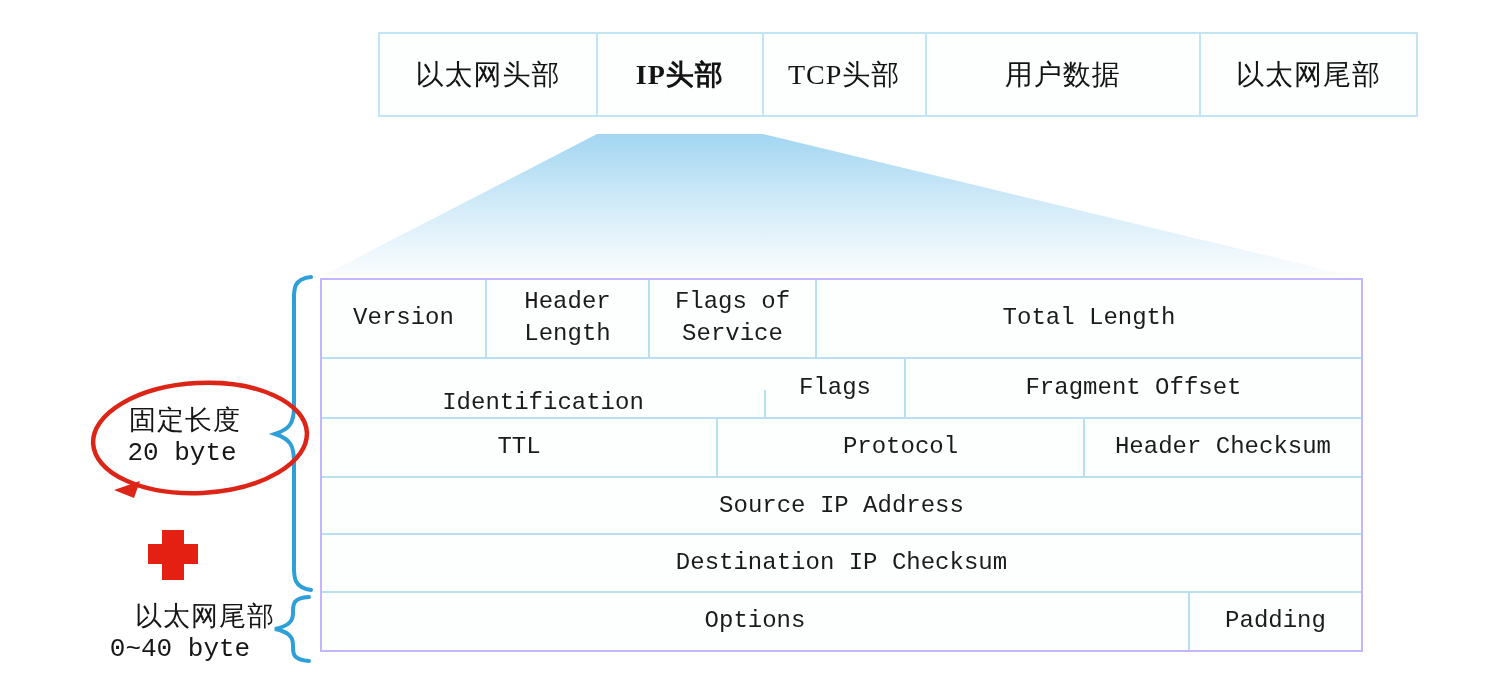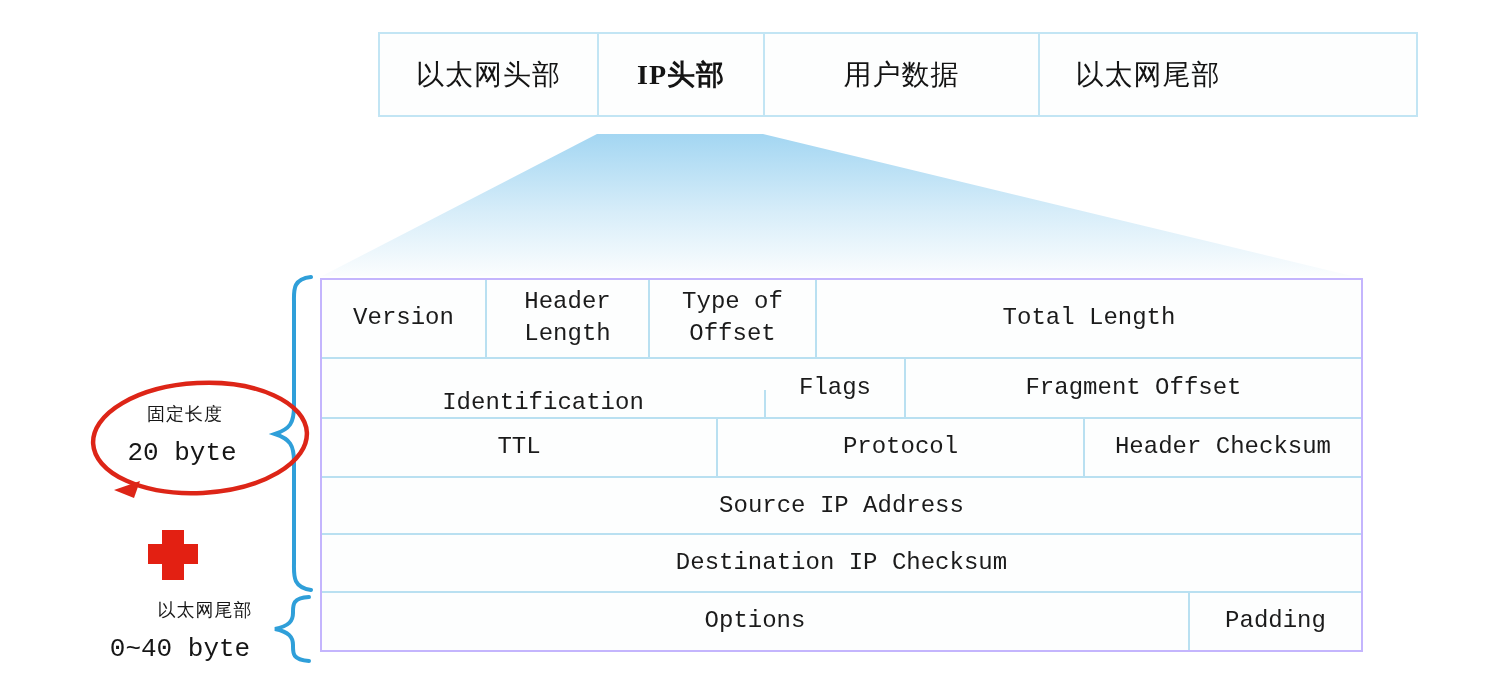--- a/index.html
+++ b/index.html
@@ -45,21 +45,21 @@
   .t-cell:last-child { border-right:none; flex:1; }
   #row-1 { height:80px; } #row-2,#row-3 { height:60px; }
   #row-4,#row-5,#row-6 { height:58px; }
   .w-version { width:165px; } .w-hlen { width:163px; } .w-tos { width:167px; }
   .w-ident { width:444px;margin-top:31px; } .w-flags { width:140px; }
   .w-ttl { width:396px; } .w-proto { width:367px; }
   .w-options { width:868px; }
 
   
   .label { position:absolute; transform:translateX(-50%); white-space:nowrap; color:#161616; }
-  .label.cn { font-size:18px; letter-spacing:1px; }
+  .label.cn { font-size:27px; letter-spacing:1px; }
   .label.mono { font-family:"Liberation Mono","DejaVu Sans Mono",monospace; font-size:26px; }
 </style>
 </head>
 <body>
 
 <div id="stage">
 
   <svg id="overlay" width="1495" height="680" viewBox="0 0 1495 680">
     <defs>
       <linearGradient id="funnelGrad" x1="0" y1="0" x2="0" y2="1">
@@ -81,29 +81,30 @@
       <ellipse cx="200" cy="438" rx="107" ry="55" fill="none" stroke="#dd2517" stroke-width="4.5" stroke-linecap="round" transform="rotate(-3 200 438)"></ellipse>
       <polygon points="114,490 140,481 134,498" fill="#dd2517"></polygon>
     </g>
 
     <path d="M162,530 h22 v14 h14 v20 h-14 v16 h-22 v-16 h-14 v-20 h14 z" fill="#e32012"></path>
   </svg>
 
   <div id="frame-bar">
     <div class="frame-cell" style="width:219px">以太网头部</div>
     <div class="frame-cell bold" style="width:166px">IP头部</div>
+    <div class="frame-cell" style="width:164px">TCP头部</div>
     <div class="frame-cell" style="width:275px">用户数据</div>
     <div class="frame-cell" style="width:216px">以太网尾部</div>
   </div>
 
   <div id="ip-table">
     <div class="t-row" id="row-1">
       <div class="t-cell w-version">Version</div>
       <div class="t-cell w-hlen">Header Length</div>
-      <div class="t-cell w-tos">Type of Offset</div>
+      <div class="t-cell w-tos">Flags of Service</div>
       <div class="t-cell">Total Length</div>
     </div>
     <div class="t-row" id="row-2">
       <div class="t-cell w-ident">Identification</div>
       <div class="t-cell w-flags">Flags</div>
       <div class="t-cell">Fragment Offset</div>
     </div>
     <div class="t-row" id="row-3">
       <div class="t-cell w-ttl">TTL</div>
       <div class="t-cell w-proto">Protocol</div>

